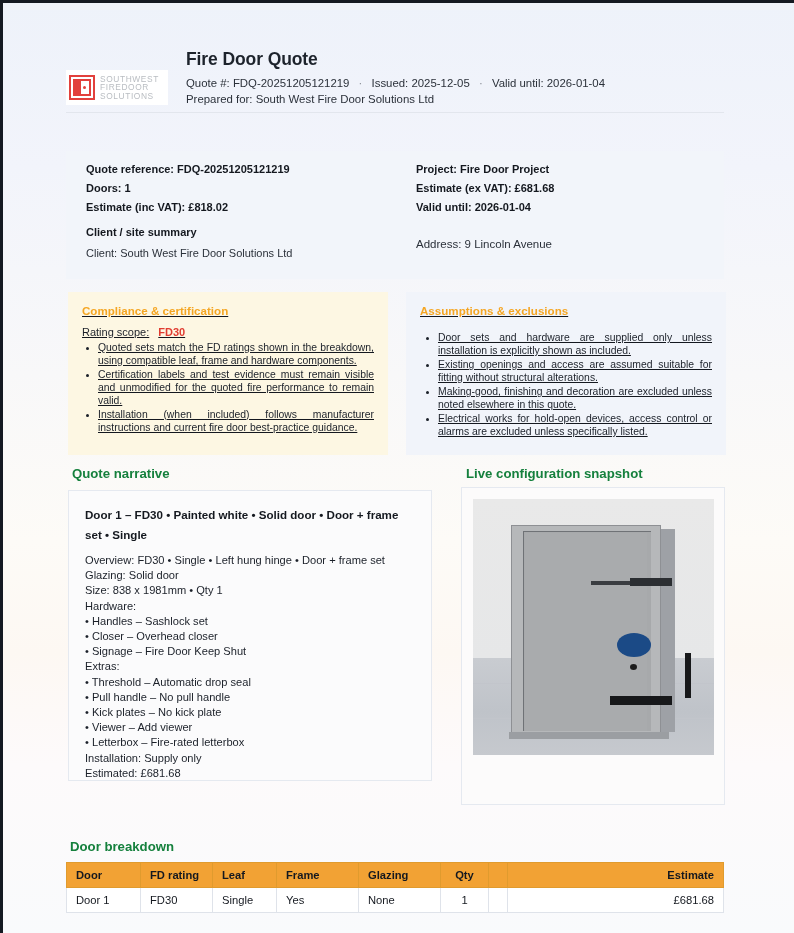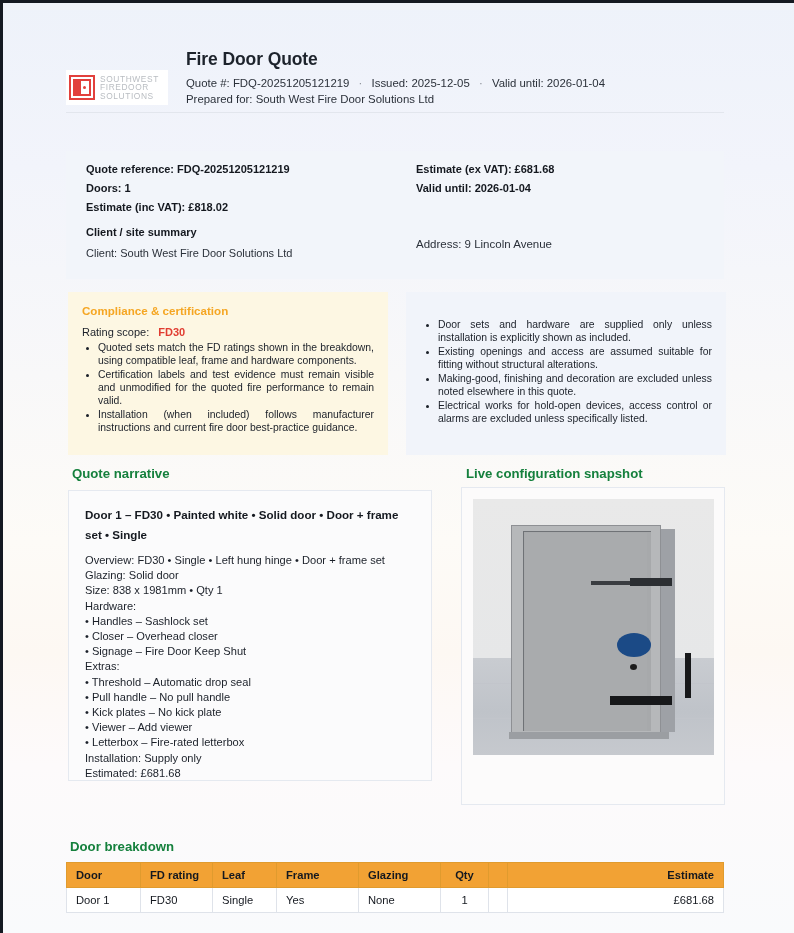--- a/index.html
+++ b/index.html
@@ -38,21 +38,21 @@
   .summary { position:absolute; left:66px; top:151px; width:658px; height:128px; background:#f2f5fa; }
   .summary-col { position:absolute; font-size:11px; }
   .sum-left { left:20px; top:12px; width:320px; }
   .sum-right { left:350px; top:12px; width:290px; }
   .sum-row { margin-bottom:7px; font-weight:bold; color:#14181f; }
   .sum-sub-head { margin-top:13px; margin-bottom:9px; font-weight:bold; }
   .sum-plain { font-weight:normal; color:#2b313a; }
   .sum-addr { position:absolute; left:350px; top:87px; font-size:11.5px; color:#2b313a; }
 
   
-  .box { position:absolute; padding:12px 14px 32px 14px; }
+  .box { position:absolute; padding:12px 14px 32px 14px;text-decoration:underline; }
   .box-compliance { left:68px; top:292px; width:320px; height:163px; background:#fdf7e3; }
   .box-assumptions { left:406px; top:292px; width:320px; height:163px; background:#f1f4fa; }
   .box-title { font-size:11.6px; font-weight:bold; color:#f5a623; margin-bottom:9px; }
   .rating-scope { font-size:11px; color:#1b2029; margin-bottom:3px; }
   .rating-scope b { color:#e03c31; margin-left:9px; }
   .box ul { margin:0; padding-left:16px; }
   .box li { font-size:10.4px; color:#1b2029; line-height:13px; text-align:justify; margin-bottom:1px; }
   .box li::marker { font-size:9px; }
   .box-assumptions ul { padding-left:18px; margin-top:14px; }
 
@@ -136,39 +136,41 @@
 
   <div class="summary">
     <div class="summary-col sum-left">
       <div class="sum-row">Quote reference: FDQ-20251205121219</div>
       <div class="sum-row">Doors: 1</div>
       <div class="sum-row">Estimate (inc VAT): £818.02</div>
       <div class="sum-row sum-sub-head">Client / site summary</div>
       <div class="sum-row sum-plain">Client: South West Fire Door Solutions Ltd</div>
     </div>
     <div class="summary-col sum-right">
+      <div class="sum-row">Project: Fire Door Project</div>
       <div class="sum-row">Estimate (ex VAT): £681.68</div>
       <div class="sum-row">Valid until: 2026-01-04</div>
     </div>
     <div class="sum-addr">Address: 9 Lincoln Avenue</div>
   </div>
 
   <div class="box box-compliance">
     <div class="box-title">Compliance &amp; certification</div>
     <div class="rating-scope">
       <span>Rating scope:</span><b>FD30</b>
     </div>
     <ul>
       <li>Quoted sets match the FD ratings shown in the breakdown, using compatible leaf, frame and hardware components.</li>
       <li>Certification labels and test evidence must remain visible and unmodified for the quoted fire performance to remain valid.</li>
       <li>Installation (when included) follows manufacturer instructions and current fire door best-practice guidance.</li>
     </ul>
   </div>
 
   <div class="box box-assumptions">
+    <div class="box-title">Assumptions &amp; exclusions</div>
     <ul>
       <li>Door sets and hardware are supplied only unless installation is explicitly shown as included.</li>
       <li>Existing openings and access are assumed suitable for fitting without structural alterations.</li>
       <li>Making-good, finishing and decoration are excluded unless noted elsewhere in this quote.</li>
       <li>Electrical works for hold-open devices, access control or alarms are excluded unless specifically listed.</li>
     </ul>
   </div>
 
   <div class="sec-head sec-narrative">Quote narrative</div>
   <div class="narr-card">

